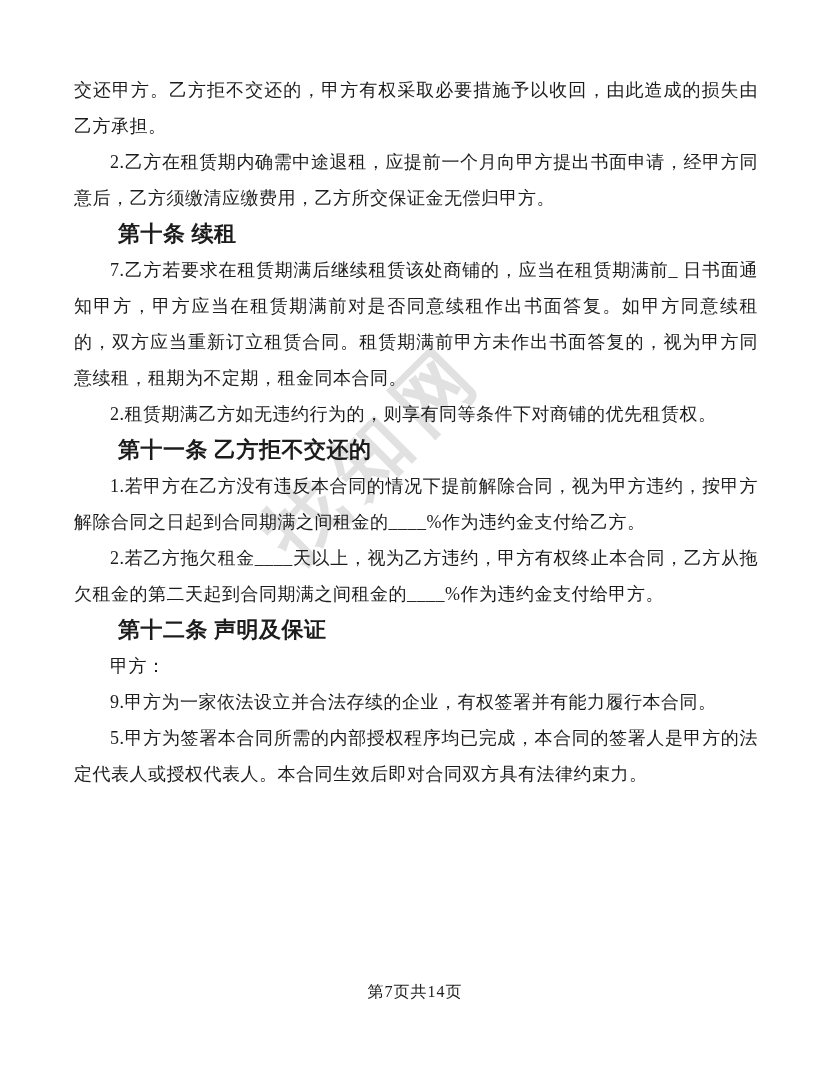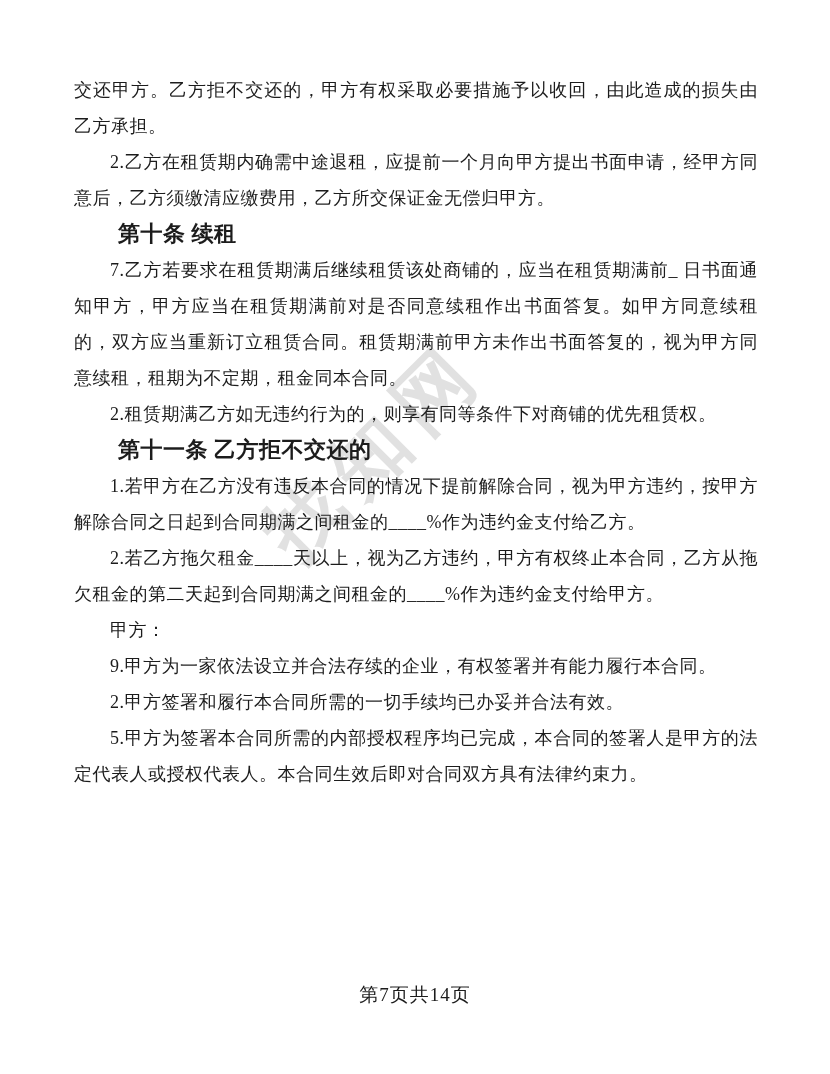--- a/index.html
+++ b/index.html
@@ -50,42 +50,42 @@
     transform-origin: 50% 50%;
     pointer-events: none;
     user-select: none;
   }
   .footer {
     position: absolute;
     left: 0;
     right: 0;
     top: 982px;
     text-align: center;
-    font-size: 19px;
+    font-size: 16px;
     letter-spacing: 1px;
     color: #1c1c1c;
   }
 </style>
 </head>
 <body>
 
 <div class="page">
 
   <div class="watermark">找知网</div>
 
   <div class="content">
     <p class="para no-indent">交还甲方。乙方拒不交还的，甲方有权采取必要措施予以收回，由此造成的损失由乙方承担。</p>
     <p class="para">2.乙方在租赁期内确需中途退租，应提前一个月向甲方提出书面申请，经甲方同意后，乙方须缴清应缴费用，乙方所交保证金无偿归甲方。</p>
     <p class="heading">第十条 续租</p>
     <p class="para">7.乙方若要求在租赁期满后继续租赁该处商铺的，应当在租赁期满前_ 日书面通知甲方，甲方应当在租赁期满前对是否同意续租作出书面答复。如甲方同意续租的，双方应当重新订立租赁合同。租赁期满前甲方未作出书面答复的，视为甲方同意续租，租期为不定期，租金同本合同。</p>
     <p class="para">2.租赁期满乙方如无违约行为的，则享有同等条件下对商铺的优先租赁权。</p>
     <p class="heading">第十一条 乙方拒不交还的</p>
     <p class="para">1.若甲方在乙方没有违反本合同的情况下提前解除合同，视为甲方违约，按甲方解除合同之日起到合同期满之间租金的____%作为违约金支付给乙方。</p>
     <p class="para">2.若乙方拖欠租金____天以上，视为乙方违约，甲方有权终止本合同，乙方从拖欠租金的第二天起到合同期满之间租金的____%作为违约金支付给甲方。</p>
+    <p class="heading">第十二条 声明及保证</p>
     <p class="para">甲方：</p>
     <p class="para">9.甲方为一家依法设立并合法存续的企业，有权签署并有能力履行本合同。</p>
-    <p class="para">2.甲方签署和履行本合同所需的一切手续均已办妥并合法有效。</p>
     <p class="para">5.甲方为签署本合同所需的内部授权程序均已完成，本合同的签署人是甲方的法定代表人或授权代表人。本合同生效后即对合同双方具有法律约束力。</p>
   </div>
 
   <div class="footer">第7页共14页</div>
 
 </div>
 
 </body></html>

